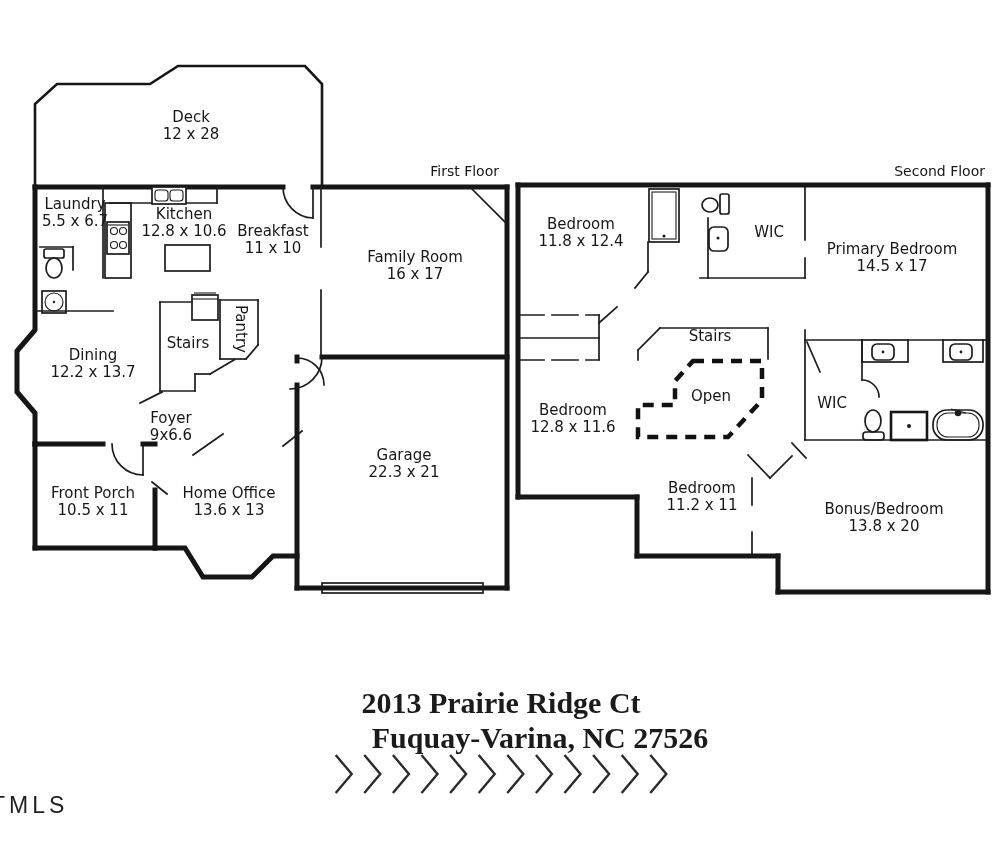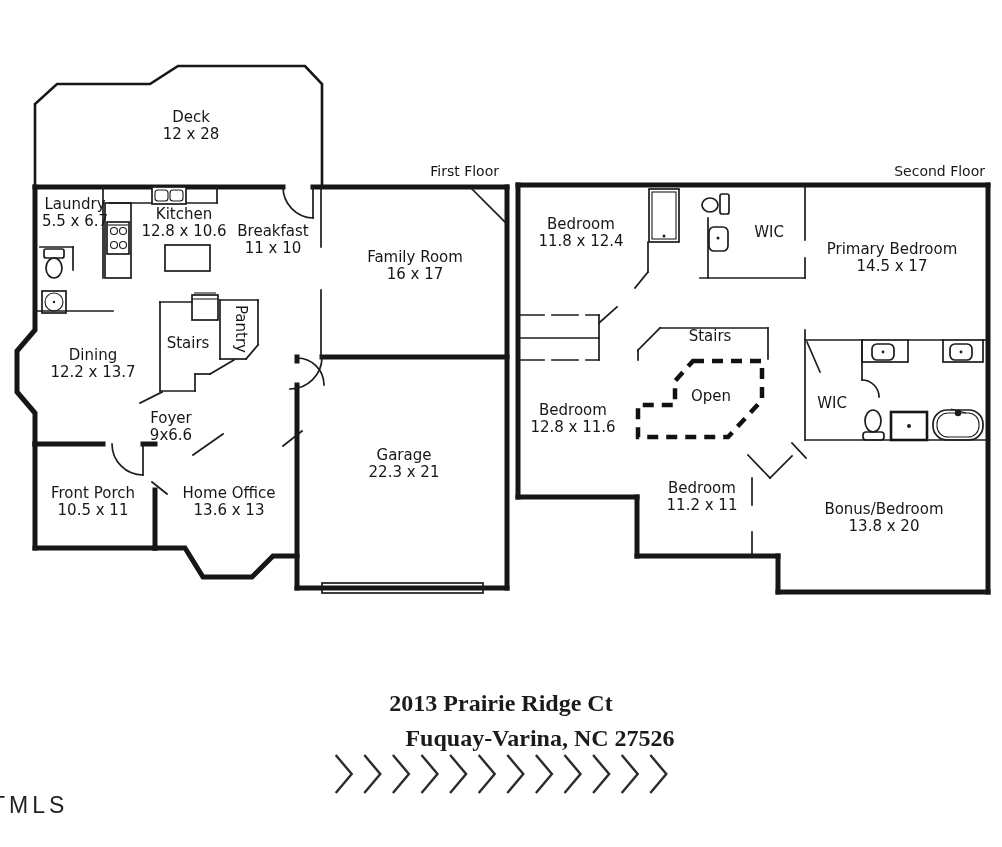--- a/index.html
+++ b/index.html
@@ -9,21 +9,21 @@
   .w5{stroke:#161616;stroke-width:5;fill:none;stroke-linecap:square;}
   .w3{stroke:#161616;stroke-width:2.6;fill:none;stroke-linecap:square;}
   .w2{stroke:#1c1c1c;stroke-width:1.7;fill:none;stroke-linecap:square;}
   .w1{stroke:#1c1c1c;stroke-width:1.1;fill:none;}
   .fixf{fill:#ffffff;}
   .rlabel{font-family:"DejaVu Sans","Liberation Sans",sans-serif;font-size:15px;fill:#171717;text-anchor:middle;}
   .flabel{font-family:"DejaVu Sans","Liberation Sans",sans-serif;font-size:14px;fill:#171717;text-anchor:end;}
   .openline{stroke:#111;stroke-width:4.5;fill:none;stroke-dasharray:11 8;}
   .addr{position:absolute;left:0;width:1002px;text-align:center;
         font-family:"Liberation Serif","DejaVu Serif",serif;font-weight:700;color:#1b1b1b;
-        font-size:24px;line-height:34px;}
+        font-size:30px;line-height:34px;}
   .addr1{top:686px;} .addr2{top:721px;margin-left:39px;}
   .chev{stroke:#2b2b2b;stroke-width:2.4;fill:none;}
   .wm{position:absolute;left:-9px;top:792px;font-family:"Liberation Sans",sans-serif;
       font-size:23px;letter-spacing:4px;color:#1f1f1f;}
 </style>
 </head>
 <body>
 
 <div class="page">
 

